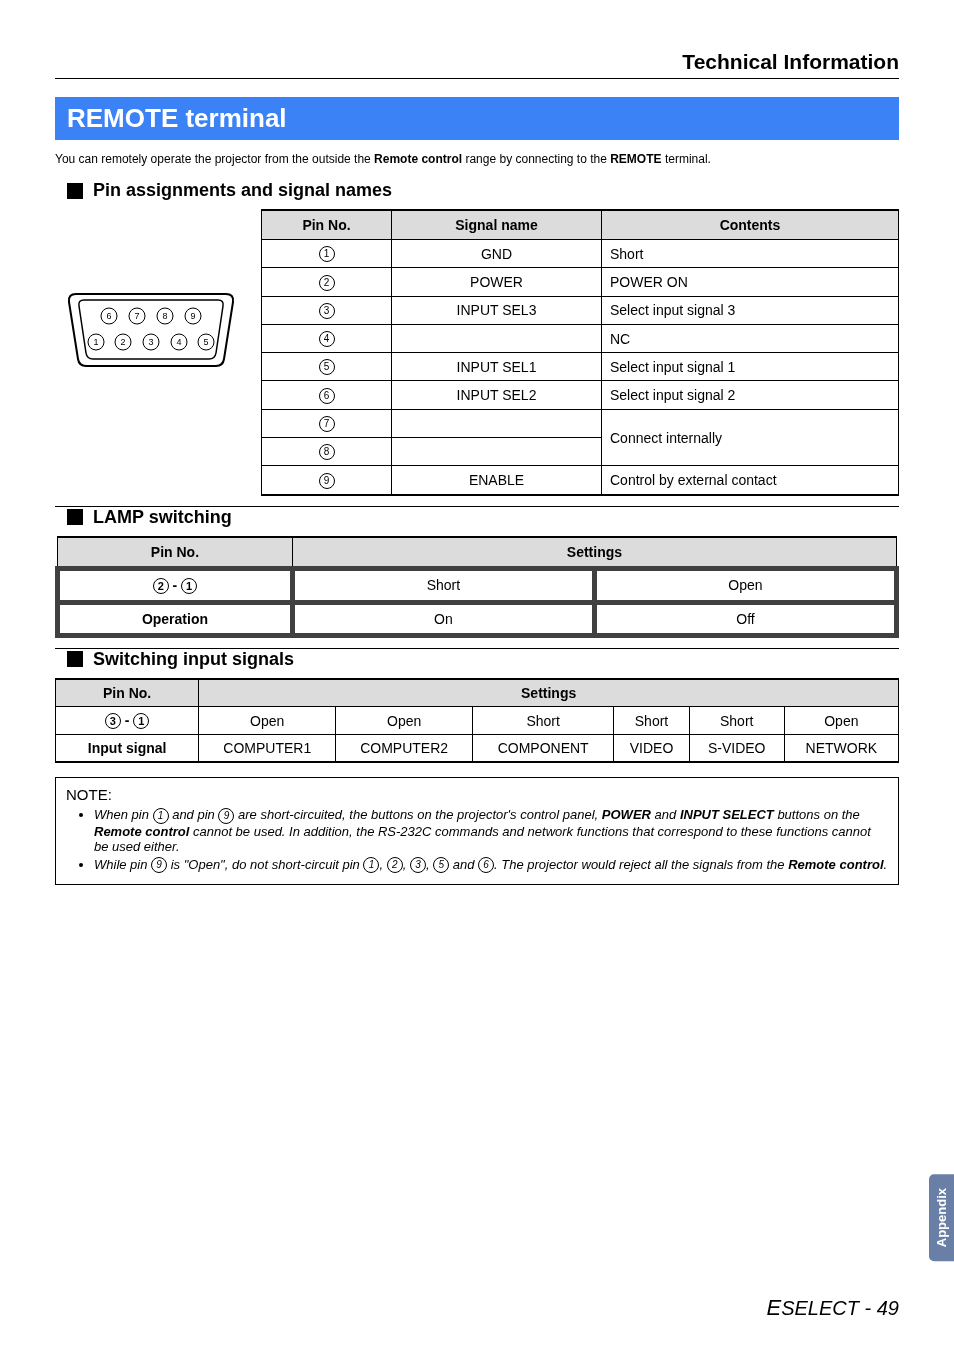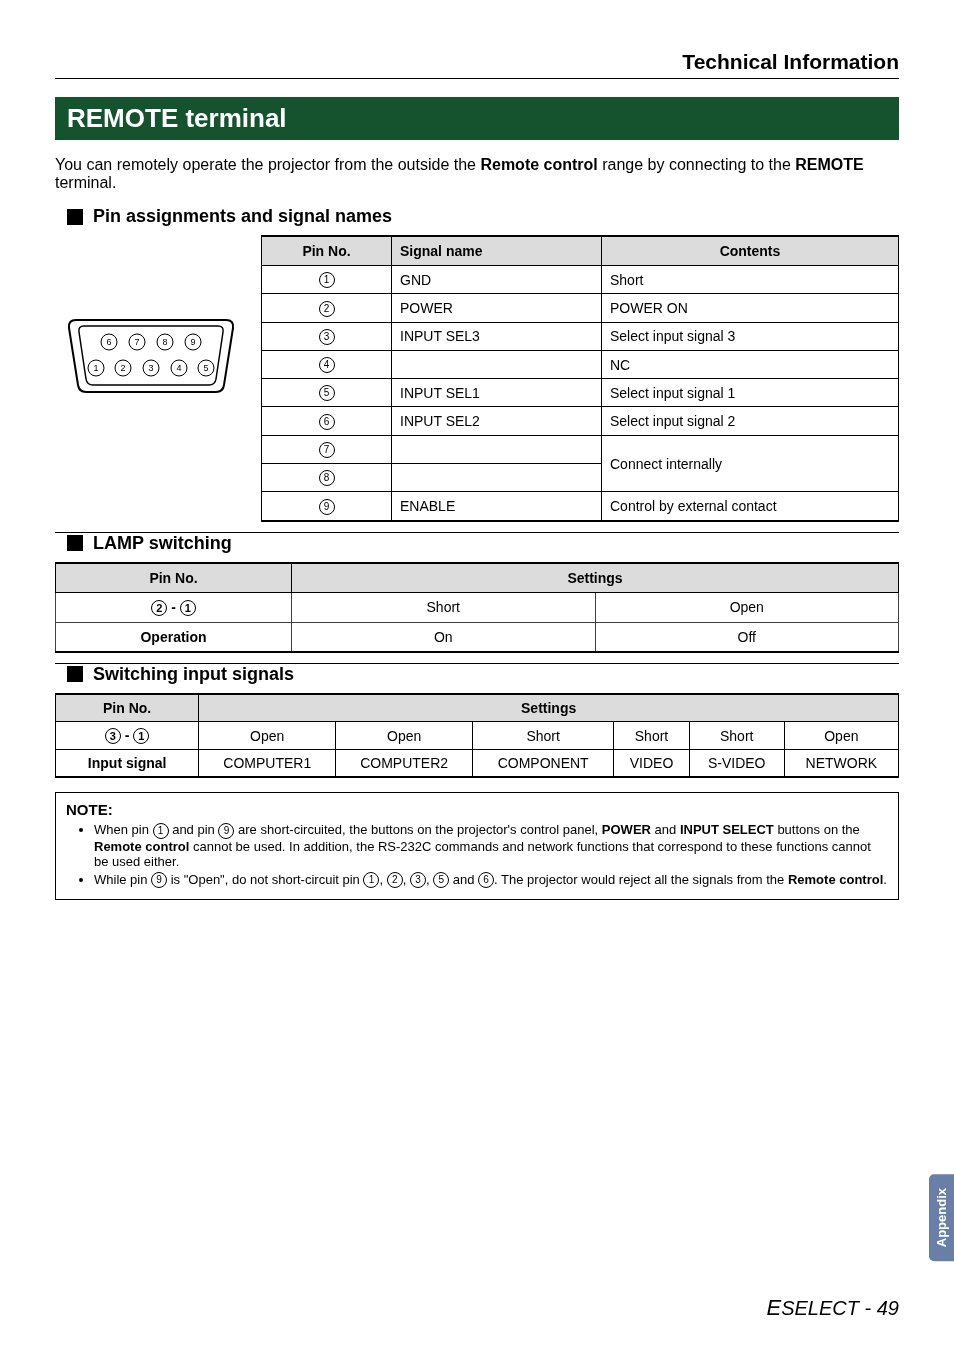--- a/index.html
+++ b/index.html
@@ -18,29 +18,29 @@
   }
   .header-right {
     text-align: right;
     font-weight: bold;
     font-size: 21px;
     border-bottom: 1px solid #000;
     padding-bottom: 4px;
     margin-bottom: 18px;
   }
   .title-bar {
-    background: #14532d;
+    background: #3b82f6;
     color: #fff;
     font-weight: bold;
     font-size: 26px;
     padding: 6px 12px;
     margin-bottom: 10px;
   }
   .intro {
-    font-size: 16px;
+    font-size: 12px;
     margin-bottom: 14px;
   }
   .sub-head {
     display: flex;
     align-items: center;
     font-weight: bold;
     font-size: 18px;
     margin: 10px 0 8px 0;
     border-top: 1px solid #000;
     padding-top: 0;
@@ -89,21 +89,21 @@
     font-weight: bold;
     border: 1px solid #000;
     padding: 6px 8px;
     text-align: center;
   }
   .tbl-pin td {
     border: 1px solid #000;
     padding: 5px 8px;
   }
   .tbl-pin .col-pin { width: 130px; text-align: center; }
-  .tbl-pin .col-sig { width: 210px; text-align: left; margin-top: 32px; }
+  .tbl-pin .col-sig { width: 210px; text-align: center; margin-top: 32px; }
   .tbl-pin .col-cont { text-align: left; }
   .circ {
     display: inline-block;
     border: 1px solid #000;
     border-radius: 50%;
     width: 16px;
     height: 16px;
     line-height: 14px;
     font-size: 10px;
     text-align: center;
@@ -128,21 +128,21 @@
     margin-bottom: 8px;
   }
   .tbl-lamp th {
     background: #dcdcdc;
     border: 1px solid #000;
     padding: 6px;
     font-weight: bold;
     text-align: center;
   }
   .tbl-lamp td {
-    border: 1px solid #404040;
+    border: 5px solid #404040;
     padding: 6px;
     text-align: center;
   }
   .tbl-lamp .pincol { width: 28%; font-weight: bold; }
   .tbl-input {
     width: 100%;
     border-top: 2px solid #000;
     border-bottom: 2px solid #000;
     margin-bottom: 14px;
   }
@@ -158,29 +158,29 @@
     padding: 5px;
     text-align: center;
   }
   .tbl-input .pincol { width: 17%; font-weight: bold; }
   .note-box {
     border: 1px solid #000;
     padding: 8px 10px;
     font-size: 13px;
   }
   .note-box .note-ttl {
-    font-weight: bold;
+    font-weight: normal;
     font-size: 15px;
     margin-bottom: 4px;
   }
   .note-box ul {
     margin: 0;
     padding-left: 28px;
   }
-  .note-box li { margin-bottom: 3px; }
+  .note-box li { margin-bottom: 3px; font-style: italic; }
   .footer {
     position: absolute;
     bottom: 30px;
     right: 55px;
     left: 55px;
     display: flex;
     justify-content: flex-end;
     align-items: flex-end;
   }
   .side-tab {

